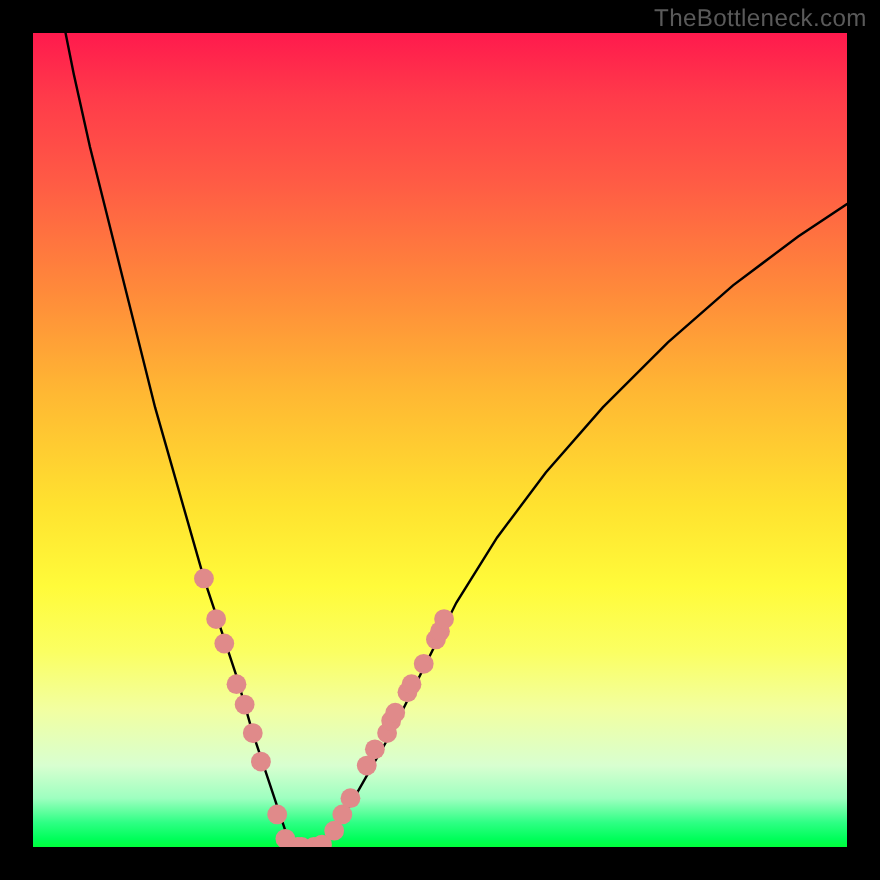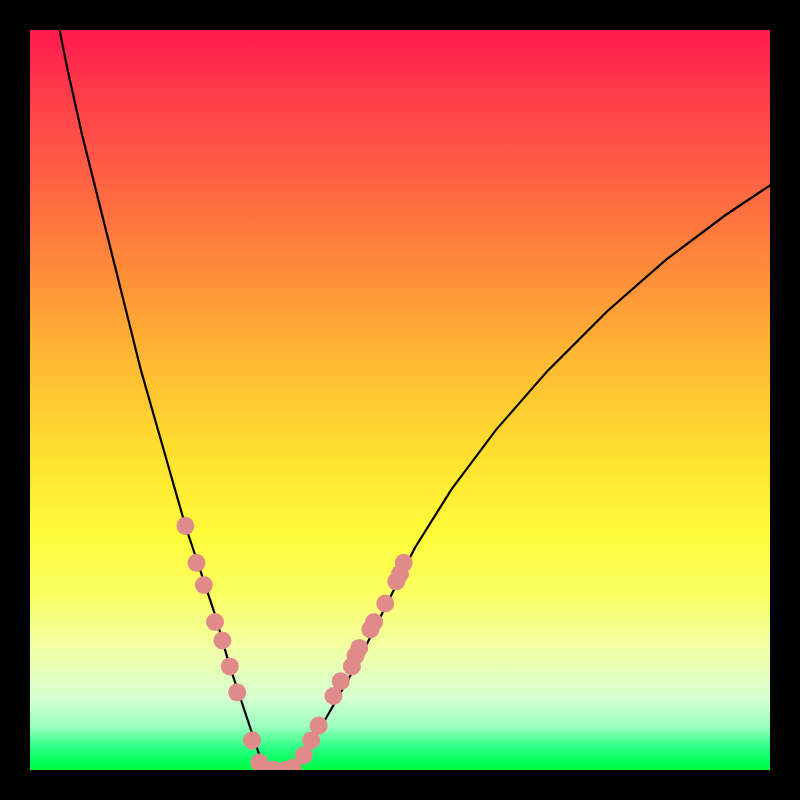--- a/index.html
+++ b/index.html
@@ -90,13 +90,14 @@
           <circle cx="329.30" cy="617.90" r="9" fill="#e08a8a"></circle>
           <circle cx="340.40" cy="599.40" r="9" fill="#e08a8a"></circle>
           <circle cx="344.10" cy="592.00" r="9" fill="#e08a8a"></circle>
           <circle cx="355.20" cy="573.50" r="9" fill="#e08a8a"></circle>
           <circle cx="366.30" cy="551.30" r="9" fill="#e08a8a"></circle>
           <circle cx="370.00" cy="543.90" r="9" fill="#e08a8a"></circle>
           <circle cx="373.70" cy="532.80" r="9" fill="#e08a8a"></circle>
         </g>
     </svg>
   </div>
+  <div class="watermark">TheBottleneck.com</div>
 </div>
 
 </body></html>

